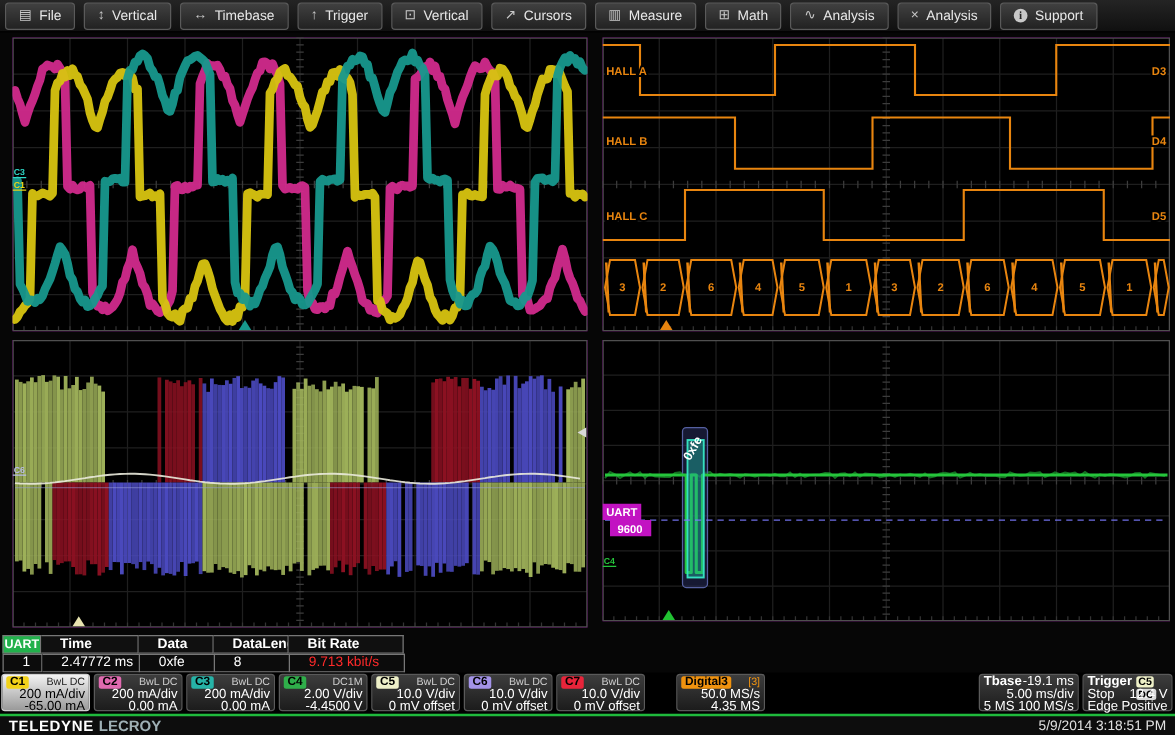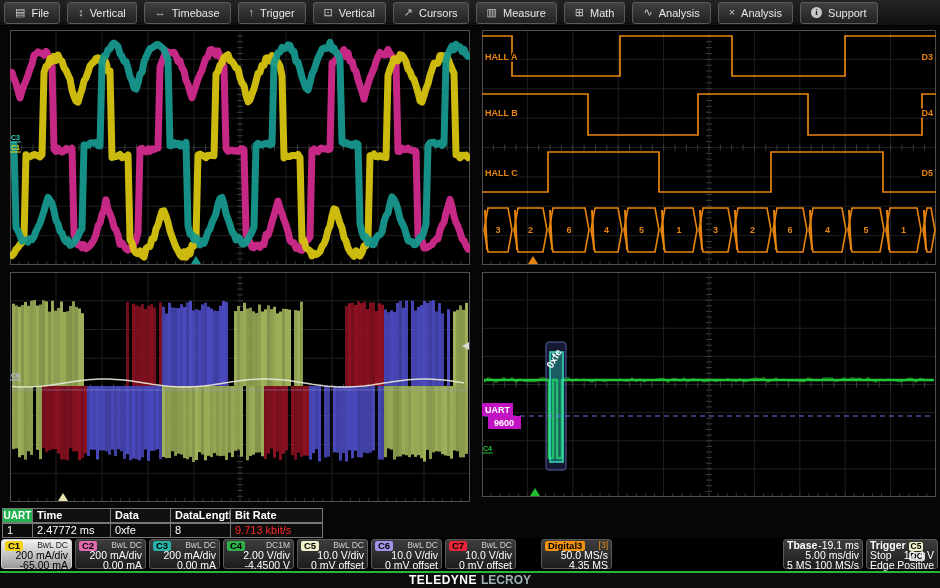--- a/index.html
+++ b/index.html
@@ -15,41 +15,41 @@
   .micon.round{display:inline-flex;align-items:center;justify-content:center;width:11px;height:11px;border-radius:50%;
     background:#c8c8c8;color:#222;font-size:9px;font-weight:bold;font-family:"Liberation Serif",serif;}
 
   .panel{position:absolute;background:#a21caf;}
   .panel svg{display:block;}
 
   
   #uart-table{position:absolute;left:2px;top:508px;font-size:11px;}
   #uart-table .trow{display:flex;}
   #uart-table .cell{box-sizing:border-box;border:1px solid #777;border-left:none;height:15px;line-height:13px;
-    padding:0 4px;background:#0c0c0c;overflow:hidden;white-space:nowrap;}
+    padding:0 15px;background:#0c0c0c;overflow:hidden;white-space:nowrap;}
   #uart-table .trow .cell:first-child{border-left:1px solid #777;}
   #uart-table .trow.hdr .cell{font-weight:bold;background:#101010;}
   #uart-table .badge-cell{padding:0;display:flex;align-items:center;justify-content:center;}
 
   
   #channel-bar{position:absolute;left:0;top:538px;width:940px;height:33px;background:#000;}
   .chbox{position:absolute;top:1px;height:30px;box-sizing:border-box;border:1px solid #5a5a5a;border-radius:3px;
     background:linear-gradient(#3d3d3d,#1c1c1c);padding:1px 3px;font-size:10px;line-height:9.5px;color:#fff;}
   .chbox.selected{background:linear-gradient(#f2f2f2,#9a9a9a);color:#000;border-color:#cfcfcf;}
   .chbox .r1{display:flex;justify-content:space-between;align-items:center;height:10px;}
   .chbox .r2,.chbox .r3{text-align:right;height:10px;font-size:10.5px;}
   .chbox .cpl{font-size:8.5px;color:#cfcfcf;text-align:center;}
   .chbox.selected .cpl{color:#222;}
   .chbadge{display:inline-block;padding:0 3px;border-radius:2px;font-size:9.5px;font-weight:bold;color:#000;line-height:10px;}
   .two{display:flex;justify-content:space-between;height:10px;font-size:10.5px;}
   .minibadge{display:inline-block;padding:0 2px;border-radius:2px;font-size:8.5px;font-weight:bold;color:#000;line-height:9px;margin-left:3px;}
 
   
   #footer{position:absolute;left:0;top:571px;width:940px;height:17px;box-sizing:border-box;border-top:2px solid #1fba3c;
-    background:#0d0d0d;display:flex;justify-content:space-between;align-items:center;padding:0 7px;font-size:12px;flex-direction:column;}
+    background:#0d0d0d;display:flex;justify-content:space-between;align-items:center;padding:0 7px;font-size:12px;}
   #brand b{color:#fff;letter-spacing:.5px;}
   #brand span{color:#9fb0b5;font-weight:bold;margin-left:4px;}
   #datetime{color:#e0e0e0;font-size:11px;}
 </style>
 </head>
 <body>
 
 <div id="screen">
   <div id="menubar">
       <div class="menu-btn">

